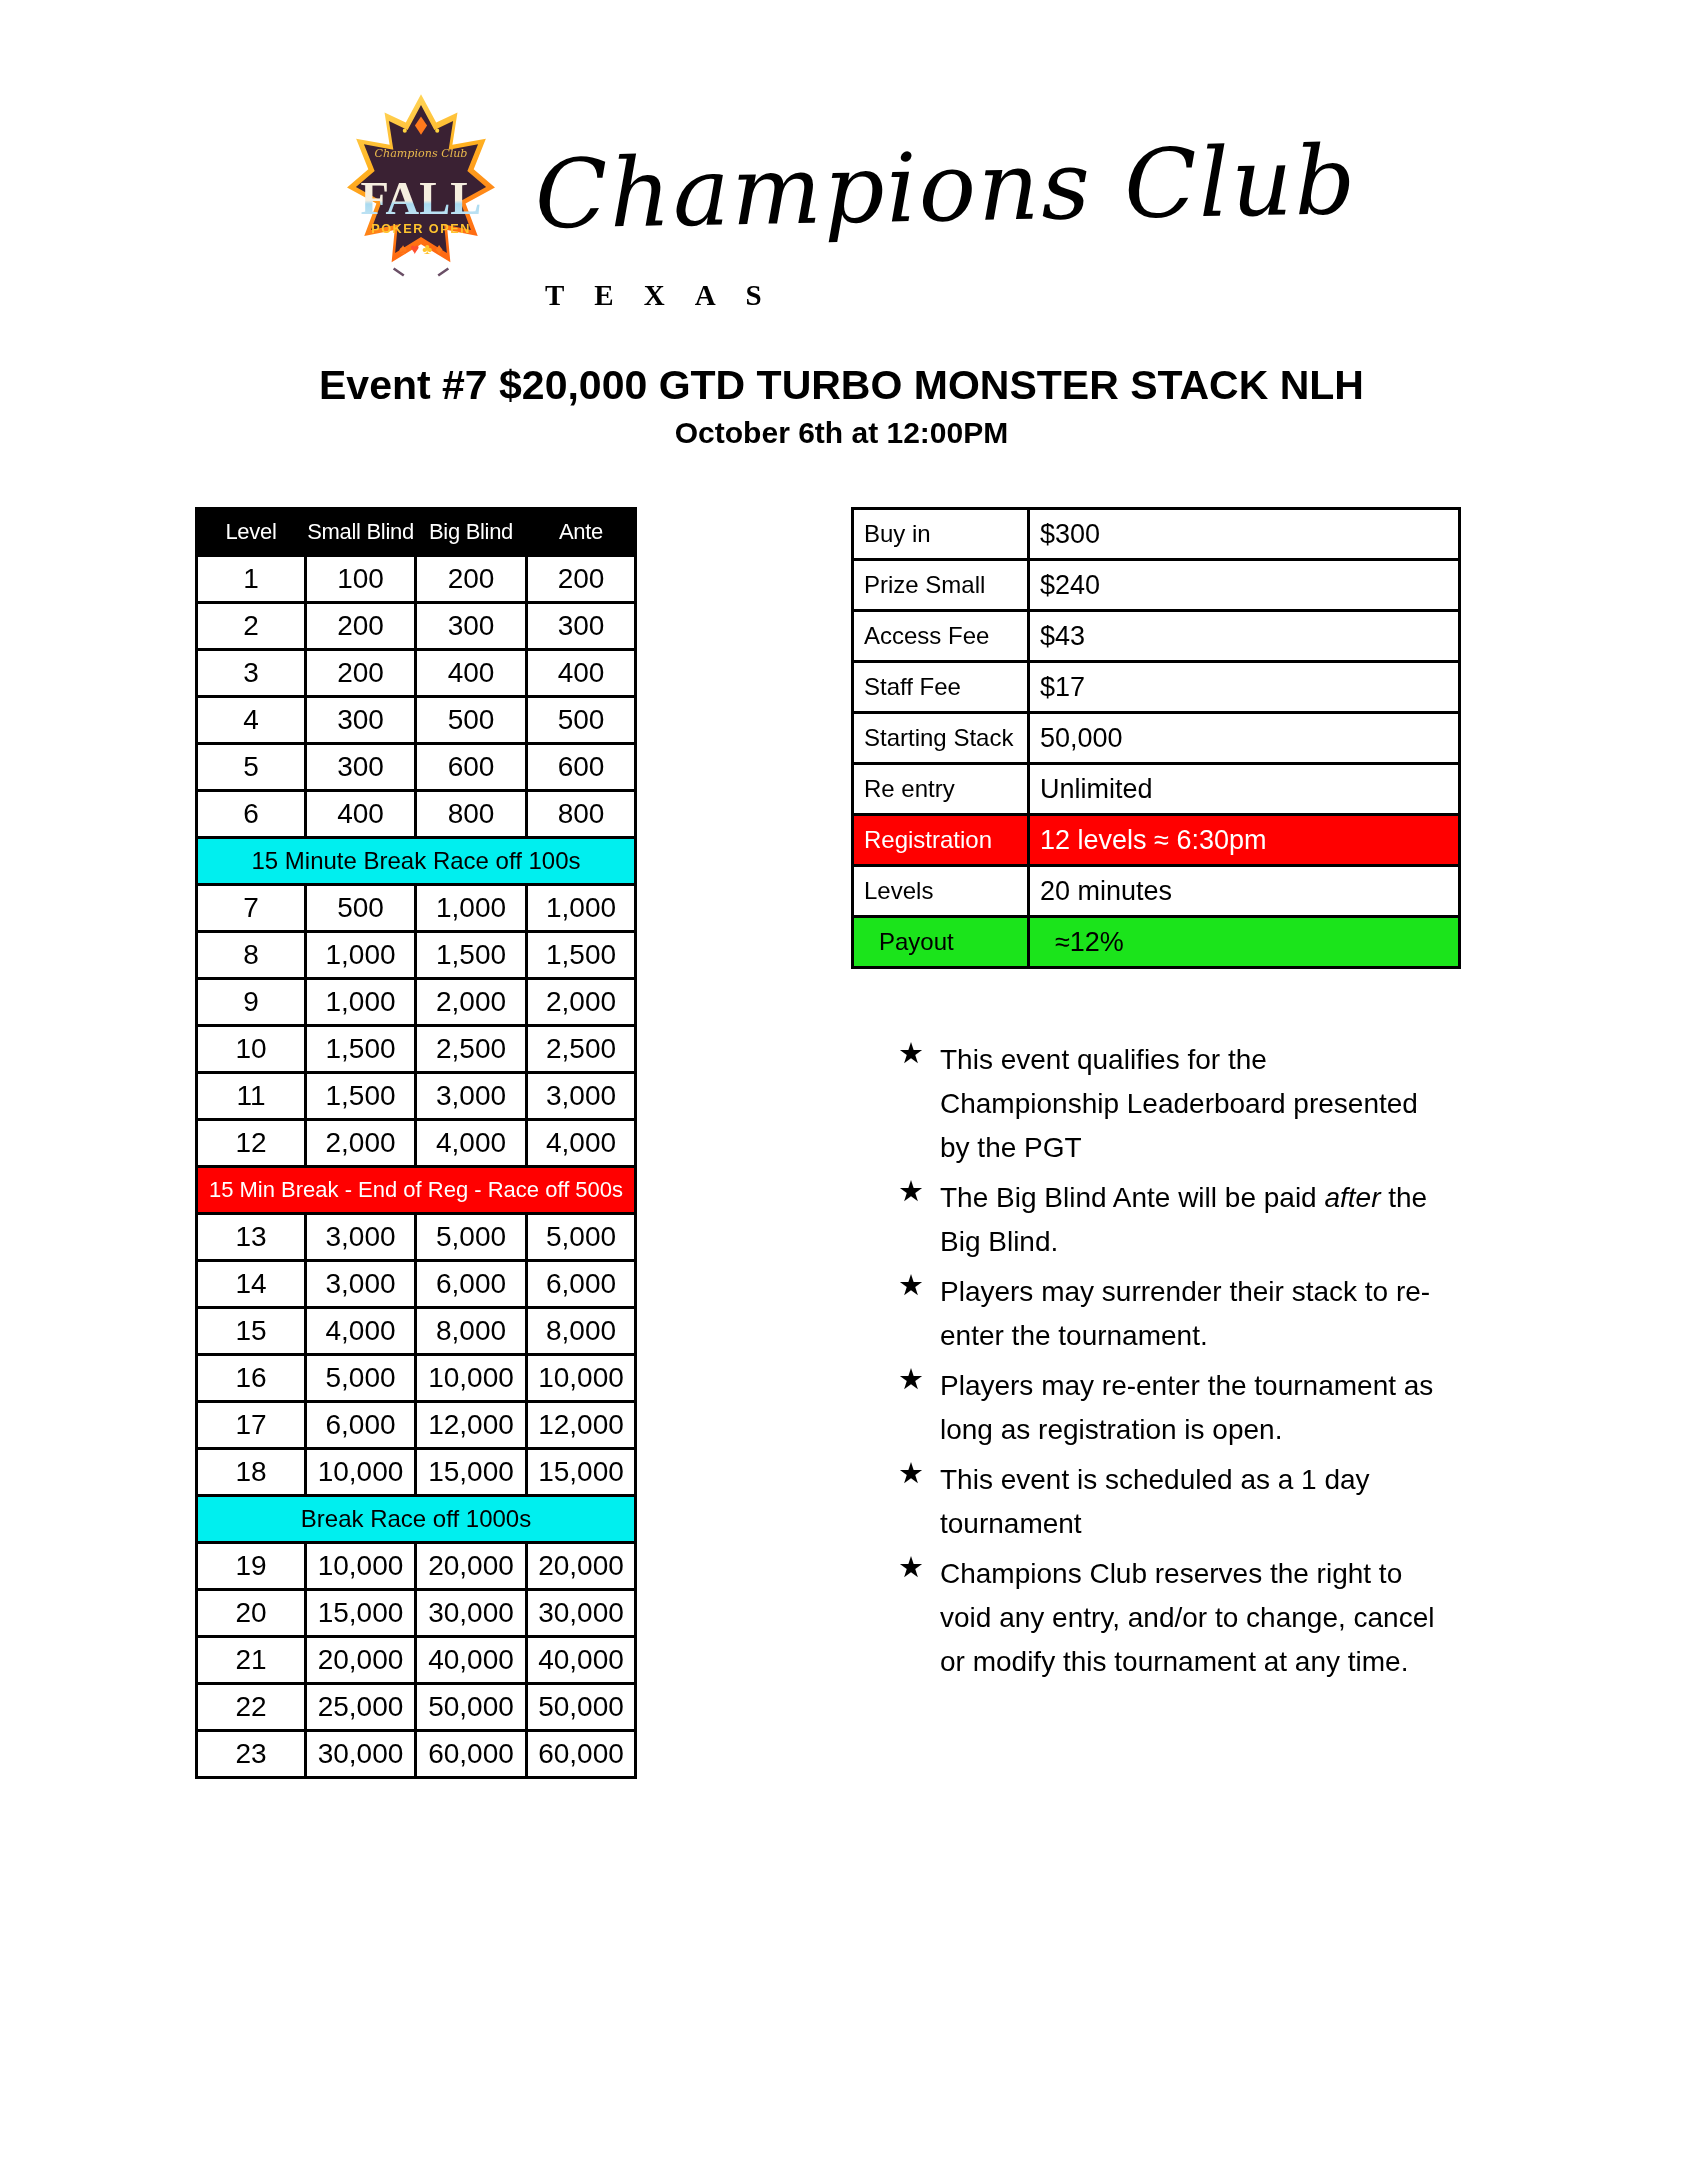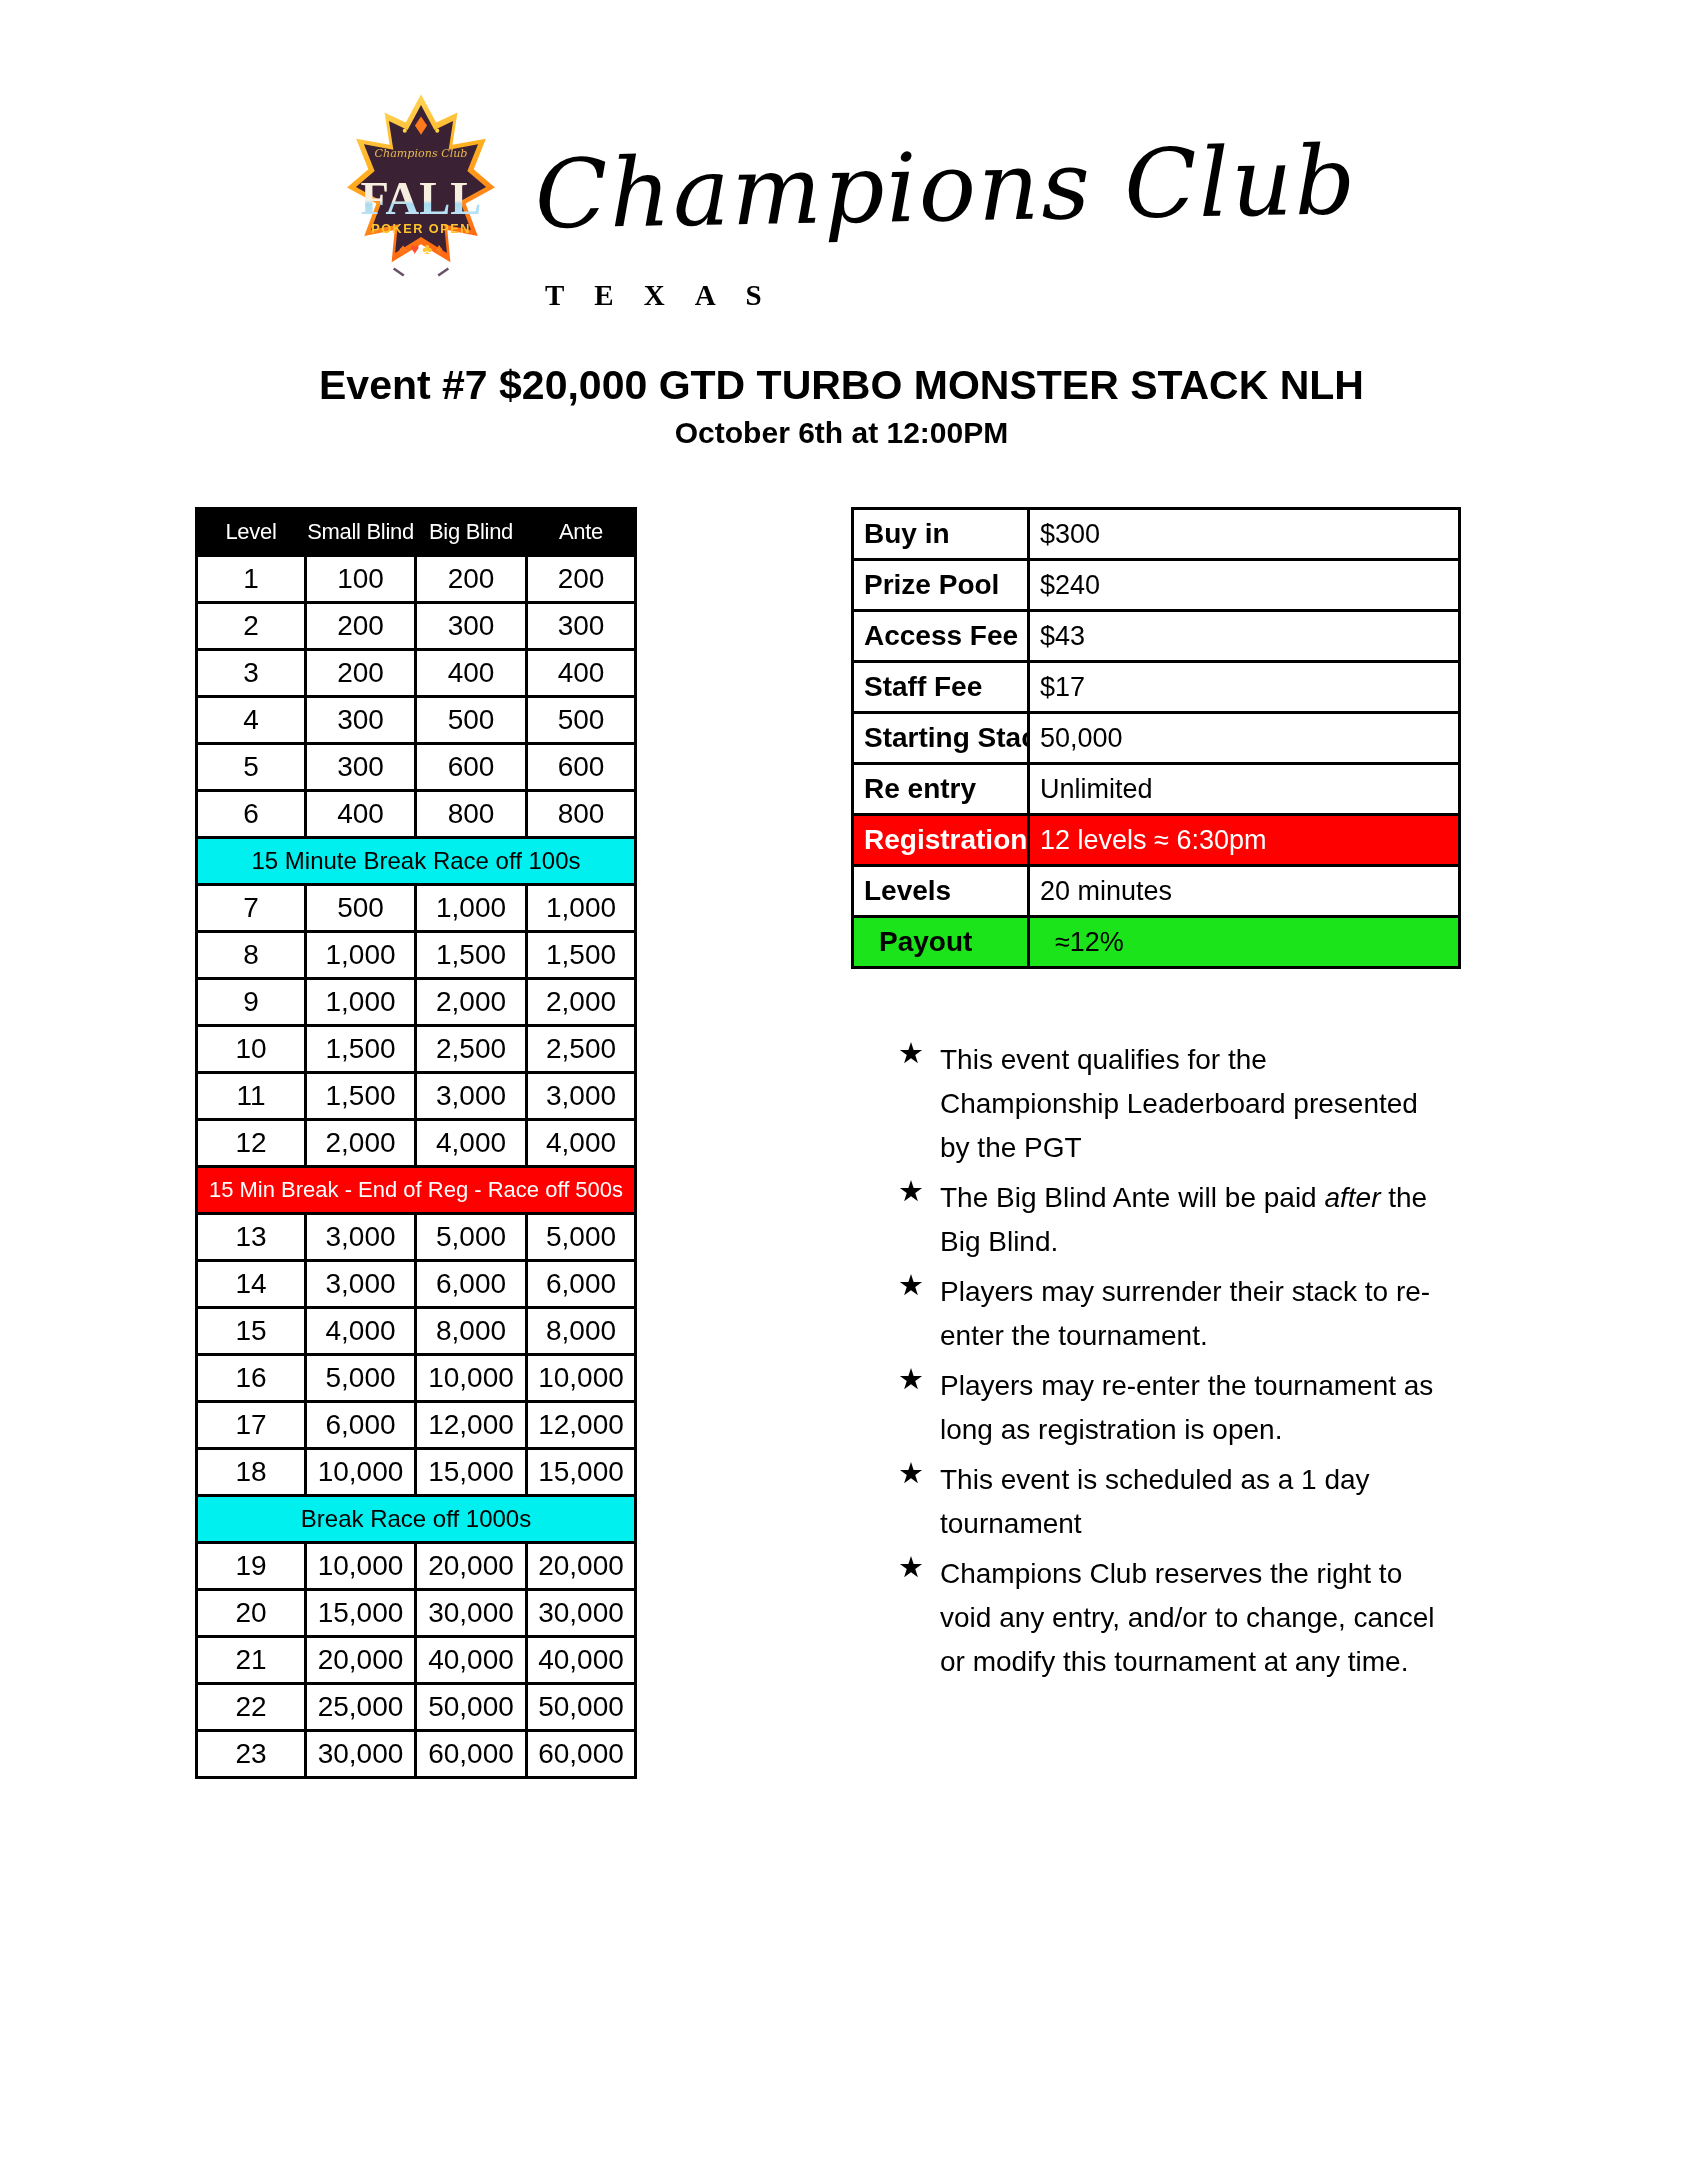--- a/index.html
+++ b/index.html
@@ -36,21 +36,21 @@
   .blinds th{background:var(--black);color:#fff;font-weight:normal;font-size:22px;letter-spacing:-0.3px;}
   .blinds td{font-size:28px;background:#fff;}
   .blinds td.break{font-size:24px;}
   .blinds td.break.cyan{background:var(--cyan);color:#000;}
   .blinds td.break.red{background:var(--red);color:#fff;font-size:22px;}
   
   .info{position:absolute;left:851px;top:507px;}
   .info table{border-collapse:collapse;table-layout:fixed;width:607px;}
   .info td{border:3px solid #000;height:48px;padding:0 0 0 10px;text-align:left;vertical-align:middle;background:#fff;overflow:hidden;white-space:nowrap;}
   .info col.l{width:176px}.info col.v{width:431px}
-  .info td.ilabel{font-size:28px;font-weight:bold;}
+  .info td.ilabel{font-size:24px;}
   .info td.ivalue{font-size:27px;}
   .info tr.red td{background:var(--red);color:#fff;}
   .info tr.green td{background:var(--green);color:#000;padding-left:25px;}
   
   .notes{position:absolute;left:896px;top:1038px;width:554px;}
   .note{display:flex;align-items:flex-start;gap:14px;margin-bottom:6px;}
   .note .star{flex:0 0 30px;font-size:29px;line-height:31px;text-align:center;}
   .note .note-text{font-size:28px;line-height:44px;width:511px;}
   .note .note-text em{font-style:italic;}
 </style>
@@ -264,21 +264,21 @@
     <colgroup>
         <col class="l">
         <col class="v">
       </colgroup>
     <tbody id="info-body">
         <tr>
           <td class="ilabel">Buy in</td>
           <td class="ivalue">$300</td>
         </tr>
         <tr>
-          <td class="ilabel">Prize Pool</td>
+          <td class="ilabel">Prize Small</td>
           <td class="ivalue">$240</td>
         </tr>
         <tr>
           <td class="ilabel">Access Fee</td>
           <td class="ivalue">$43</td>
         </tr>
         <tr>
           <td class="ilabel">Staff Fee</td>
           <td class="ivalue">$17</td>
         </tr>

